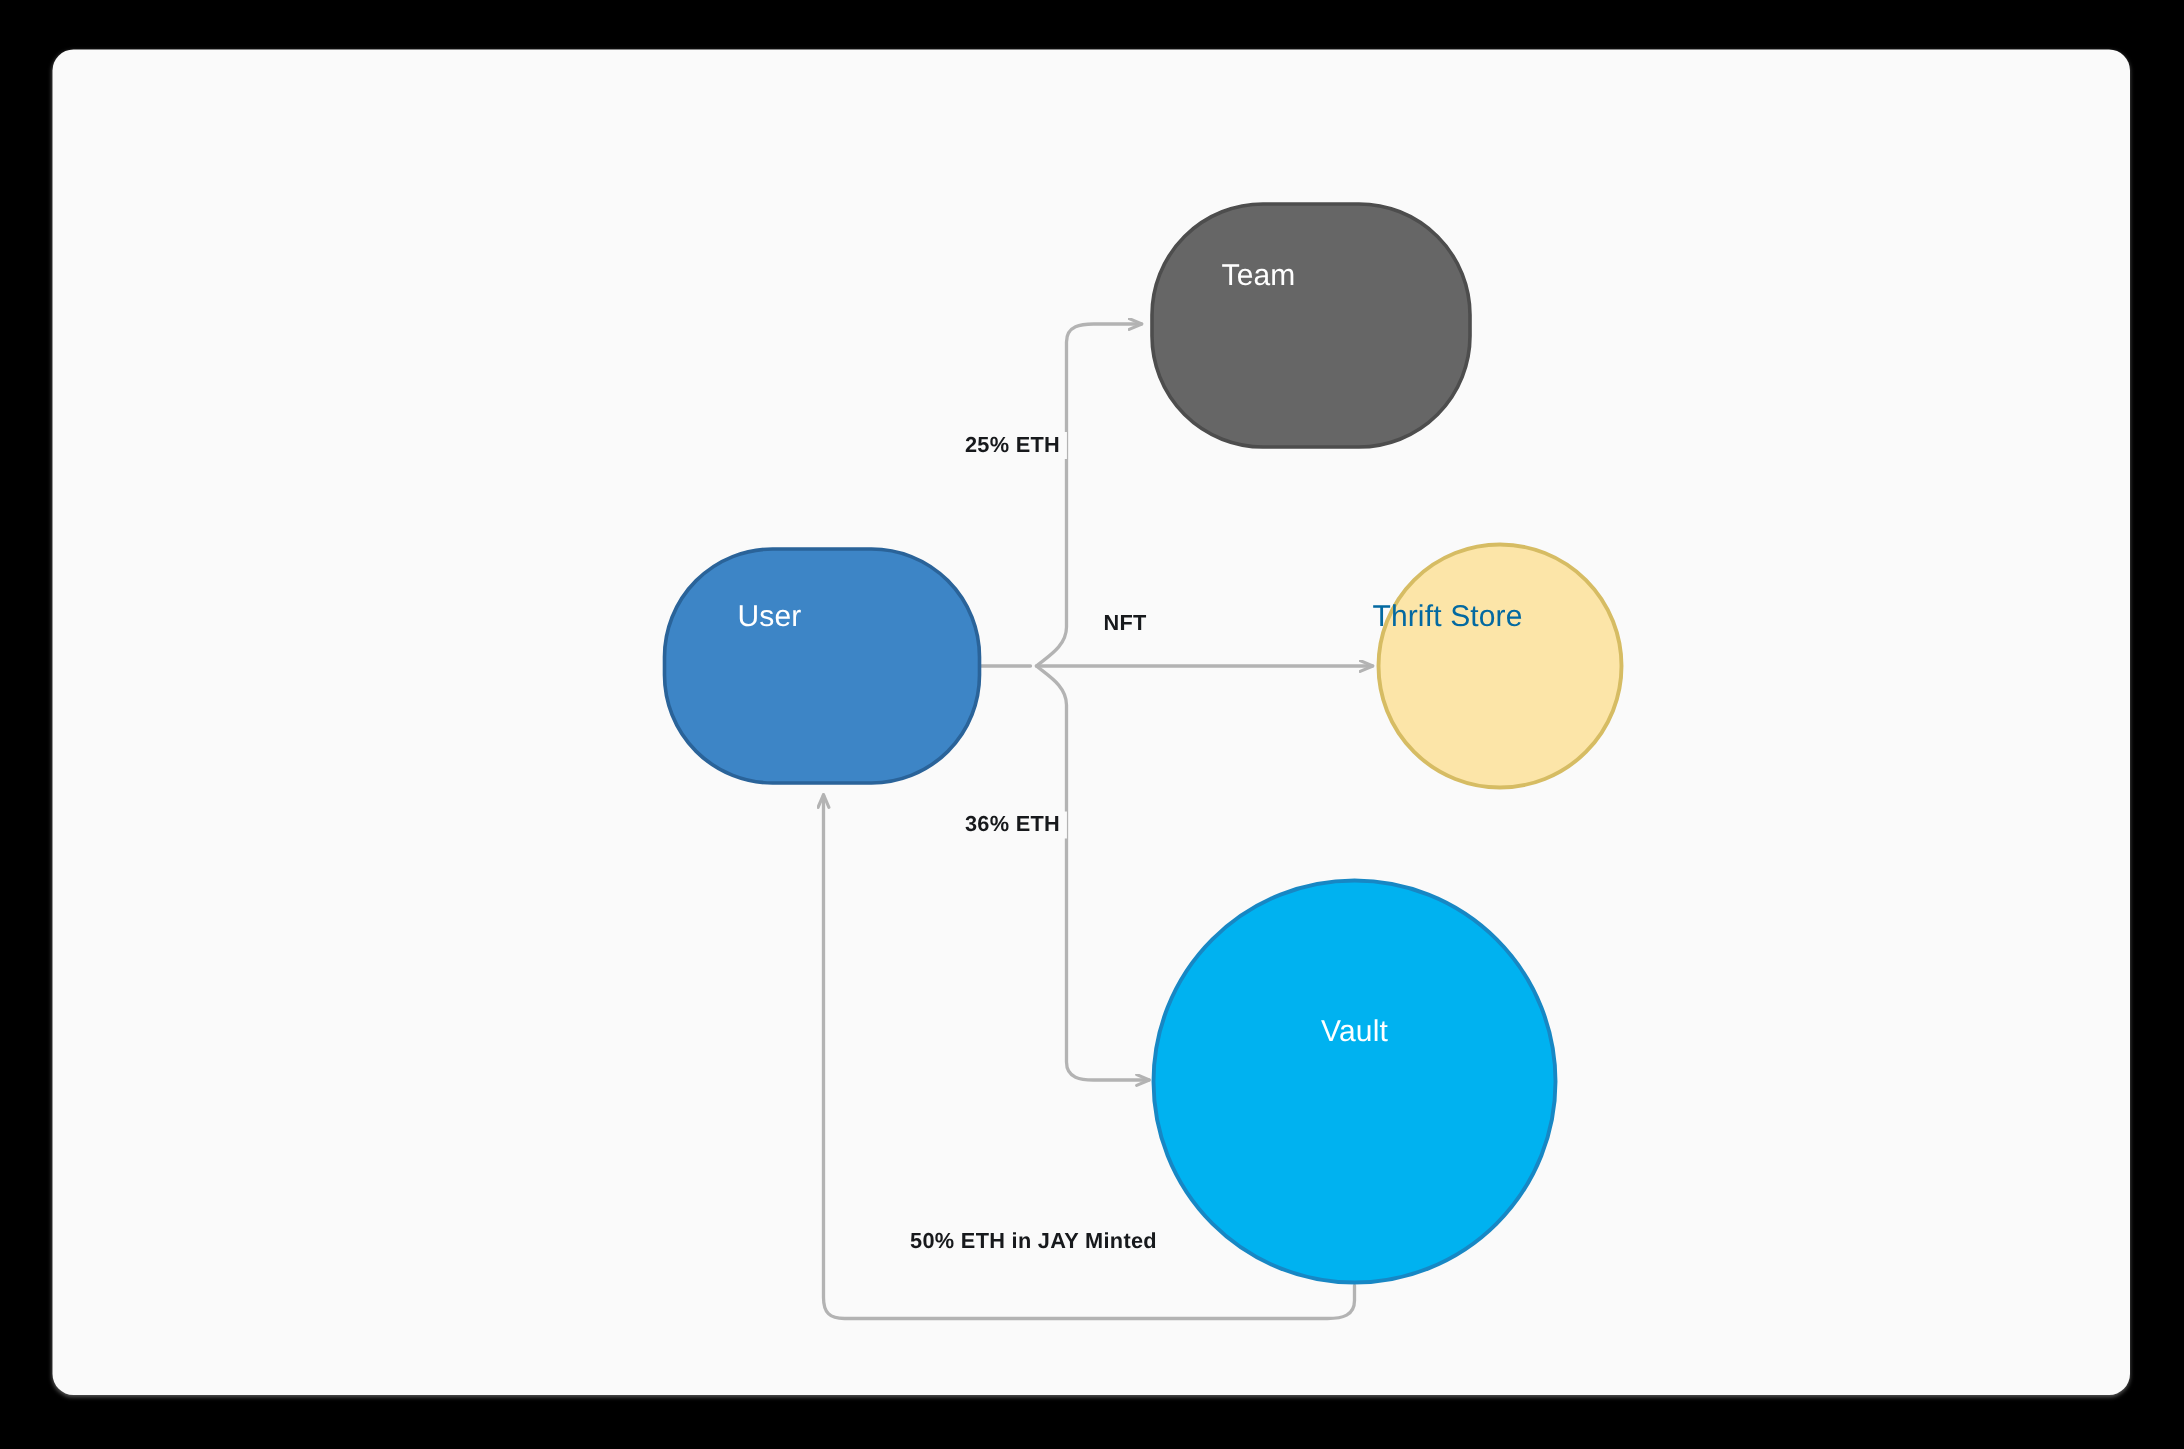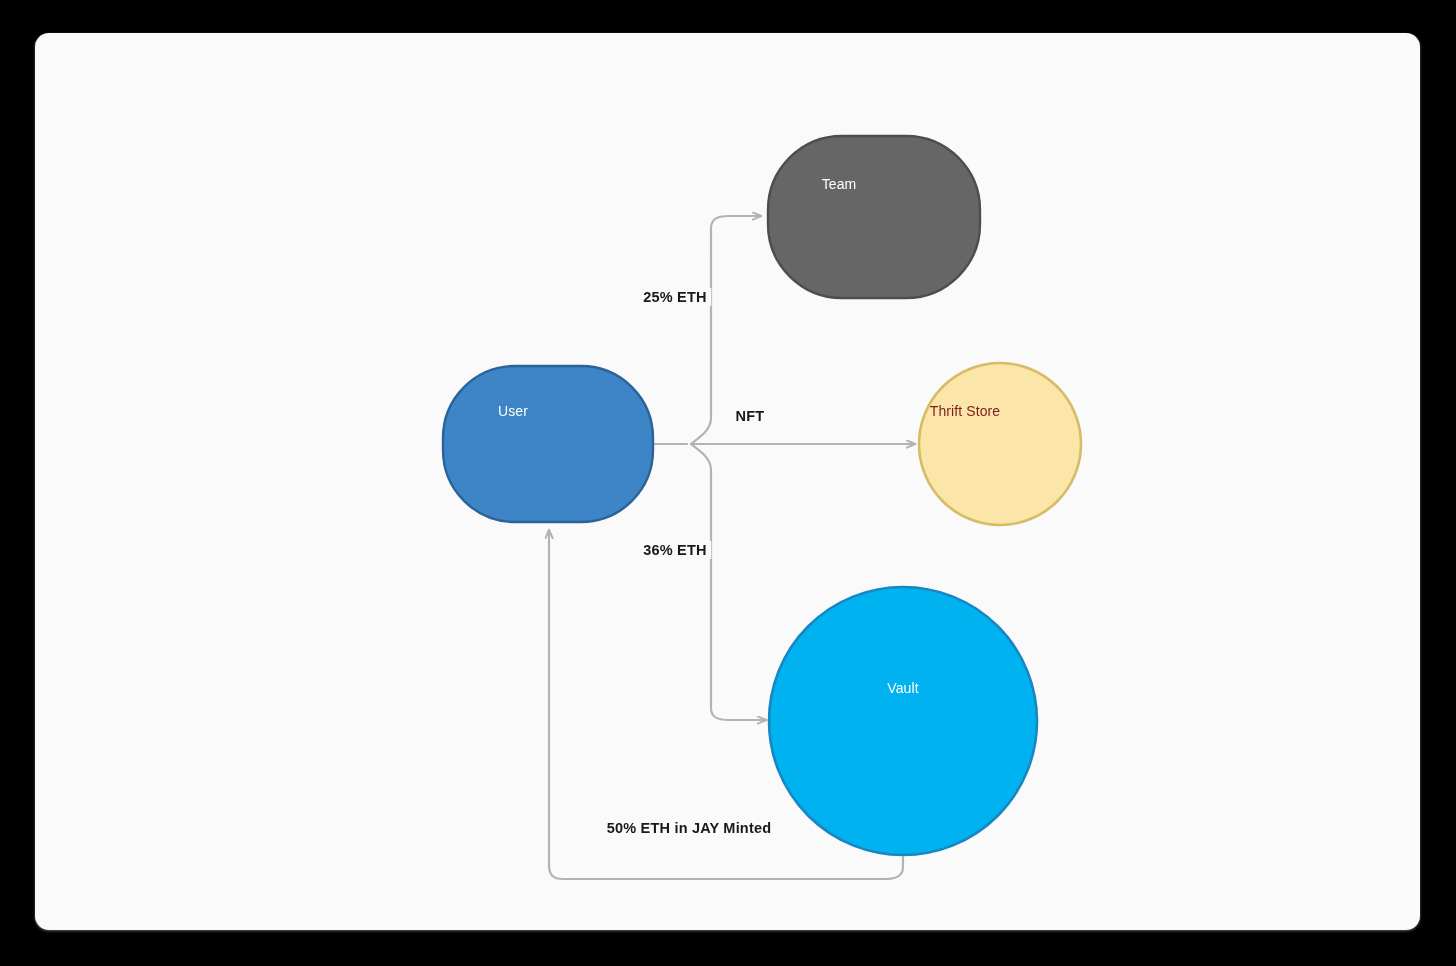--- a/index.html
+++ b/index.html
@@ -36,29 +36,29 @@
     left: 0;
     top: 0;
     width: 1456px;
     height: 966px;
   }
 
   
   .node-label {
     position: absolute;
     text-align: center;
-    font-size: 14px;
+    font-size: 20px;
     line-height: 1.2;
     white-space: nowrap;
     transform: translate(-50%, -50%);
     pointer-events: none;
     letter-spacing: 0.1px;
   }
   .node-label.light { color: #ffffff; }
-  .node-label.dark  { color: #7f1d1d; }
+  .node-label.dark  { color: #0369a1; }
 
   .edge-label {
     position: absolute;
     font-size: 14.5px;
     font-weight: bold;
     color: #17191c;
     white-space: nowrap;
     transform: translate(-50%, -50%);
     background: #fafafa;
     padding: 1px 5px;

